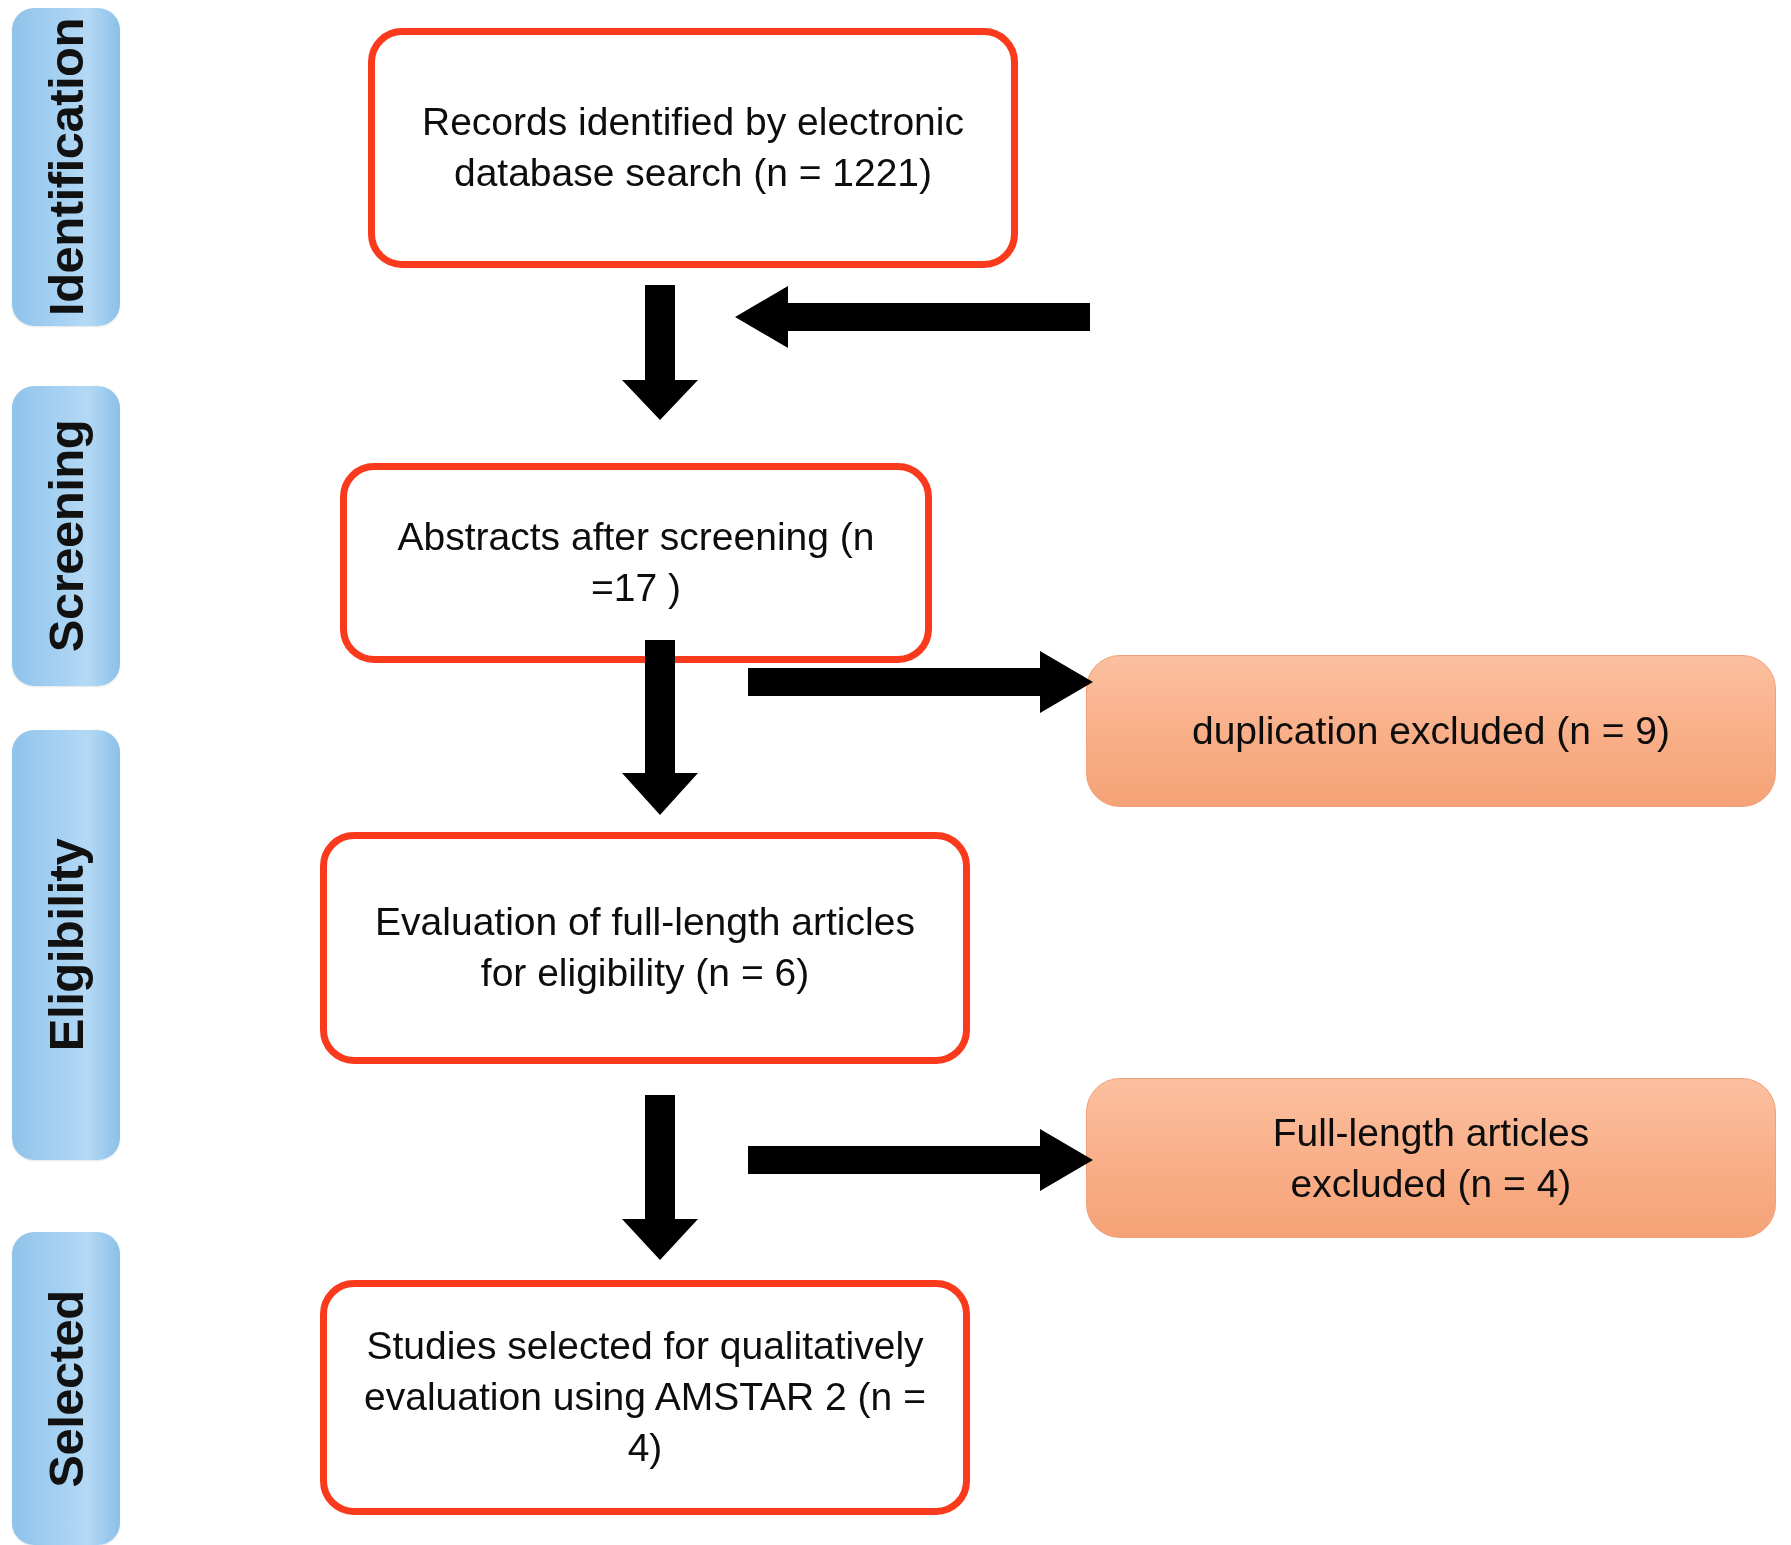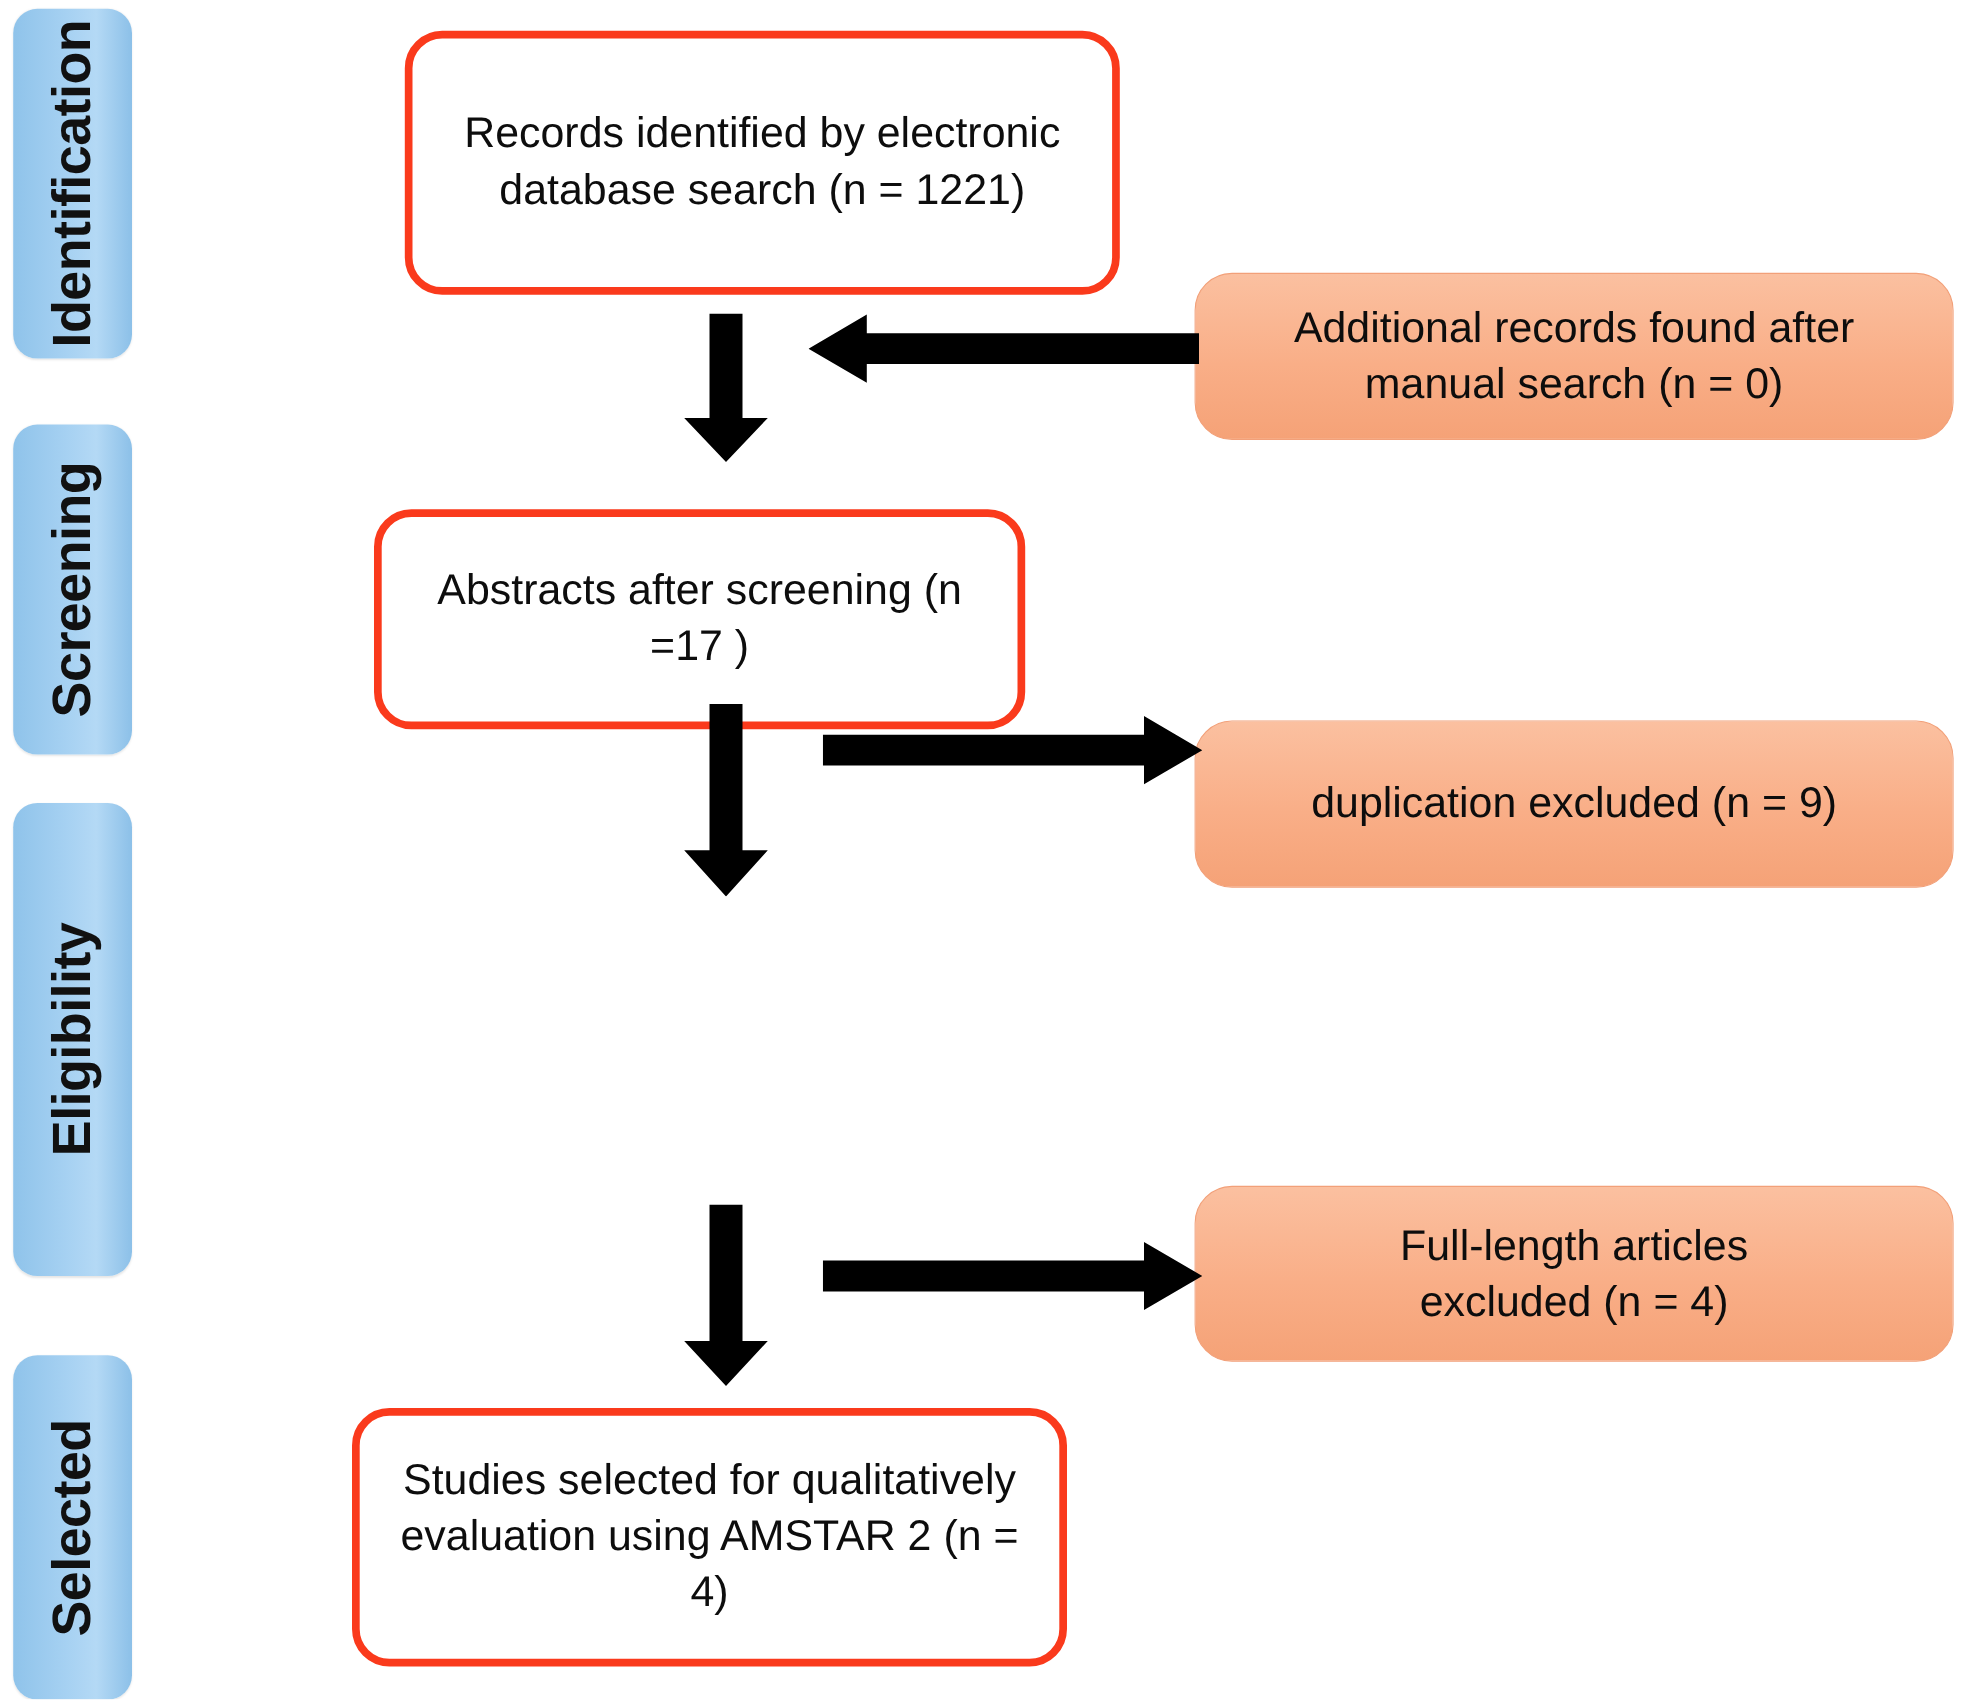--- a/index.html
+++ b/index.html
@@ -111,30 +111,30 @@
 
   <div class="flow-box" style="left:320px; top:28px; width:650px; height:240px;margin-left:48px;">
     <span class="box-text">Records identified by electronic
 database search (n = 1221)</span>
   </div>
 
   <div class="flow-box" style="left:320px; top:463px; width:592px; height:200px;margin-left:20px;">
     <span class="box-text">Abstracts after screening (n =17 )</span>
   </div>
 
+  <div class="flow-box" style="left:320px; top:832px; width:650px; height:232px;">
+    <span class="box-text">Evaluation of full-length articles
+for eligibility (n = 6)</span>
+  </div>
 
   <div class="flow-box" style="left:320px; top:1280px; width:650px; height:235px;">
     <span class="box-text">Studies selected for qualitatively
 evaluation using AMSTAR 2 (n = 4)</span>
   </div>
 
-  <div class="side-box" style="left:1086px; top:248px; width:690px; height:152px;">
-    <span class="box-text">Additional records found after
-manual search (n = 0)</span>
-  </div>
 
   <div class="side-box" style="left:1086px; top:655px; width:690px; height:152px;">
     <span class="box-text">duplication excluded (n = 9)</span>
   </div>
 
   <div class="side-box" style="left:1086px; top:1078px; width:690px; height:160px;">
     <span class="box-text">Full-length articles
 excluded  (n = 4)</span>
   </div>
 

